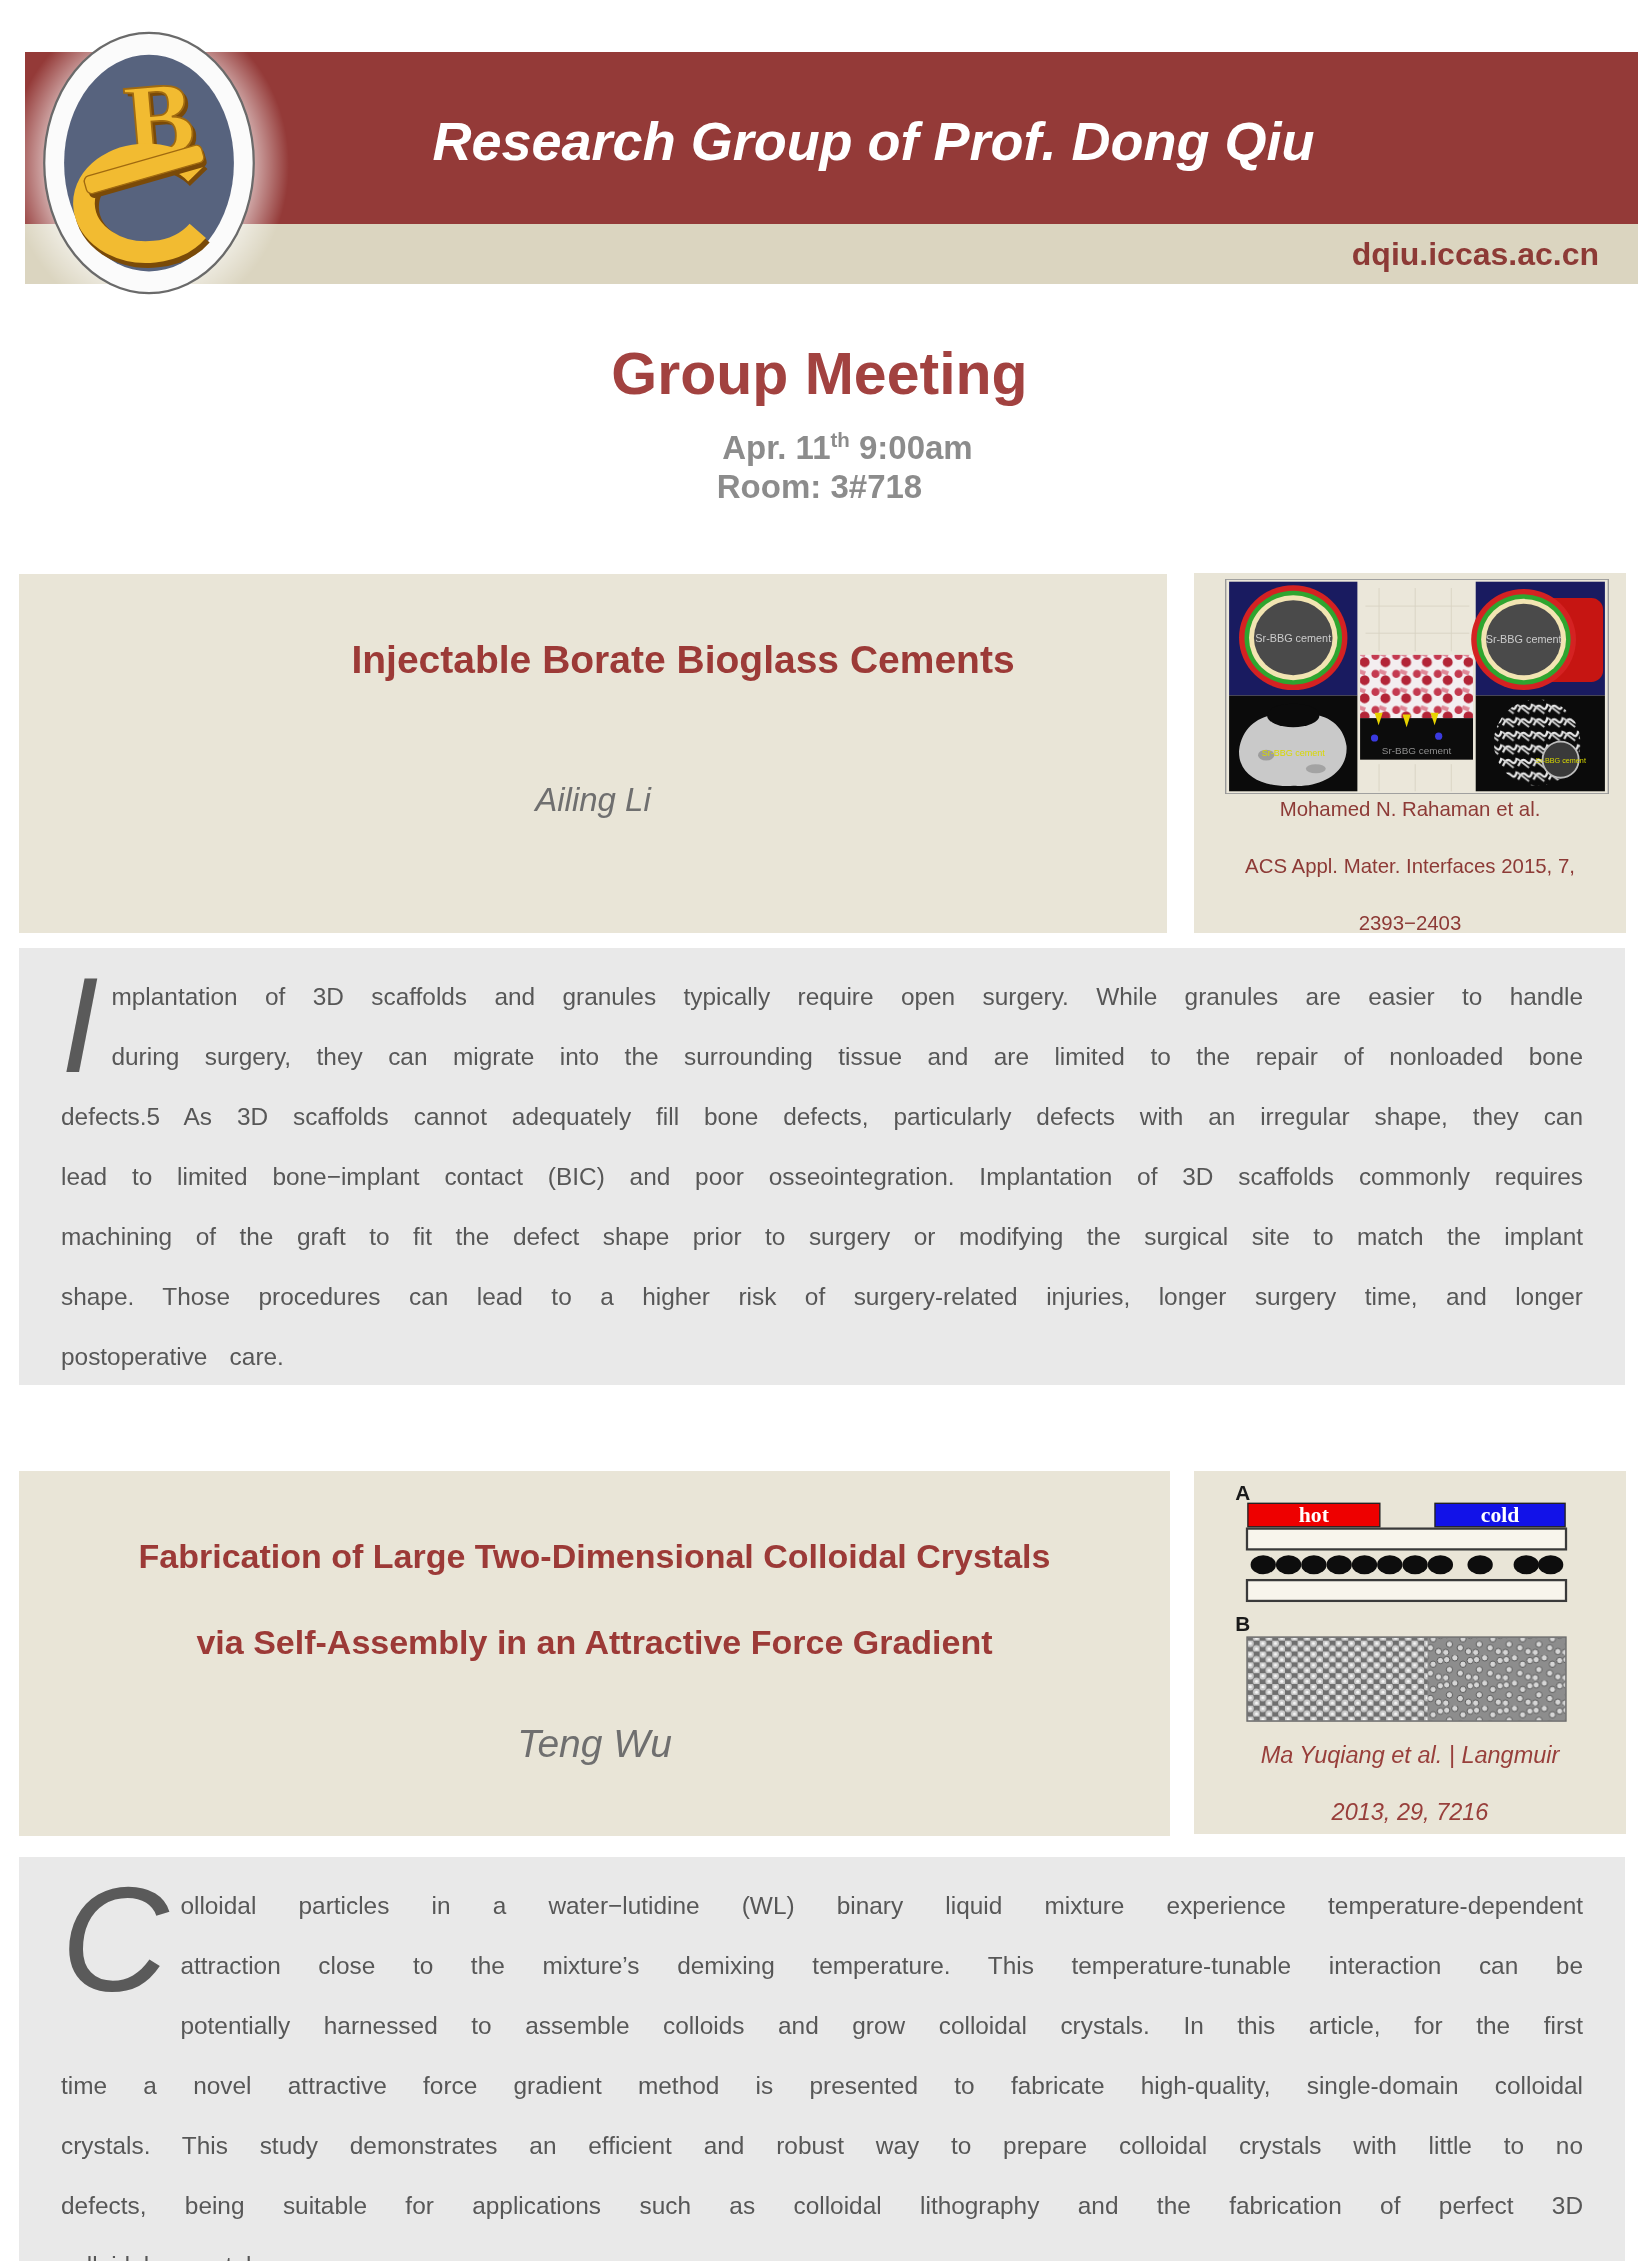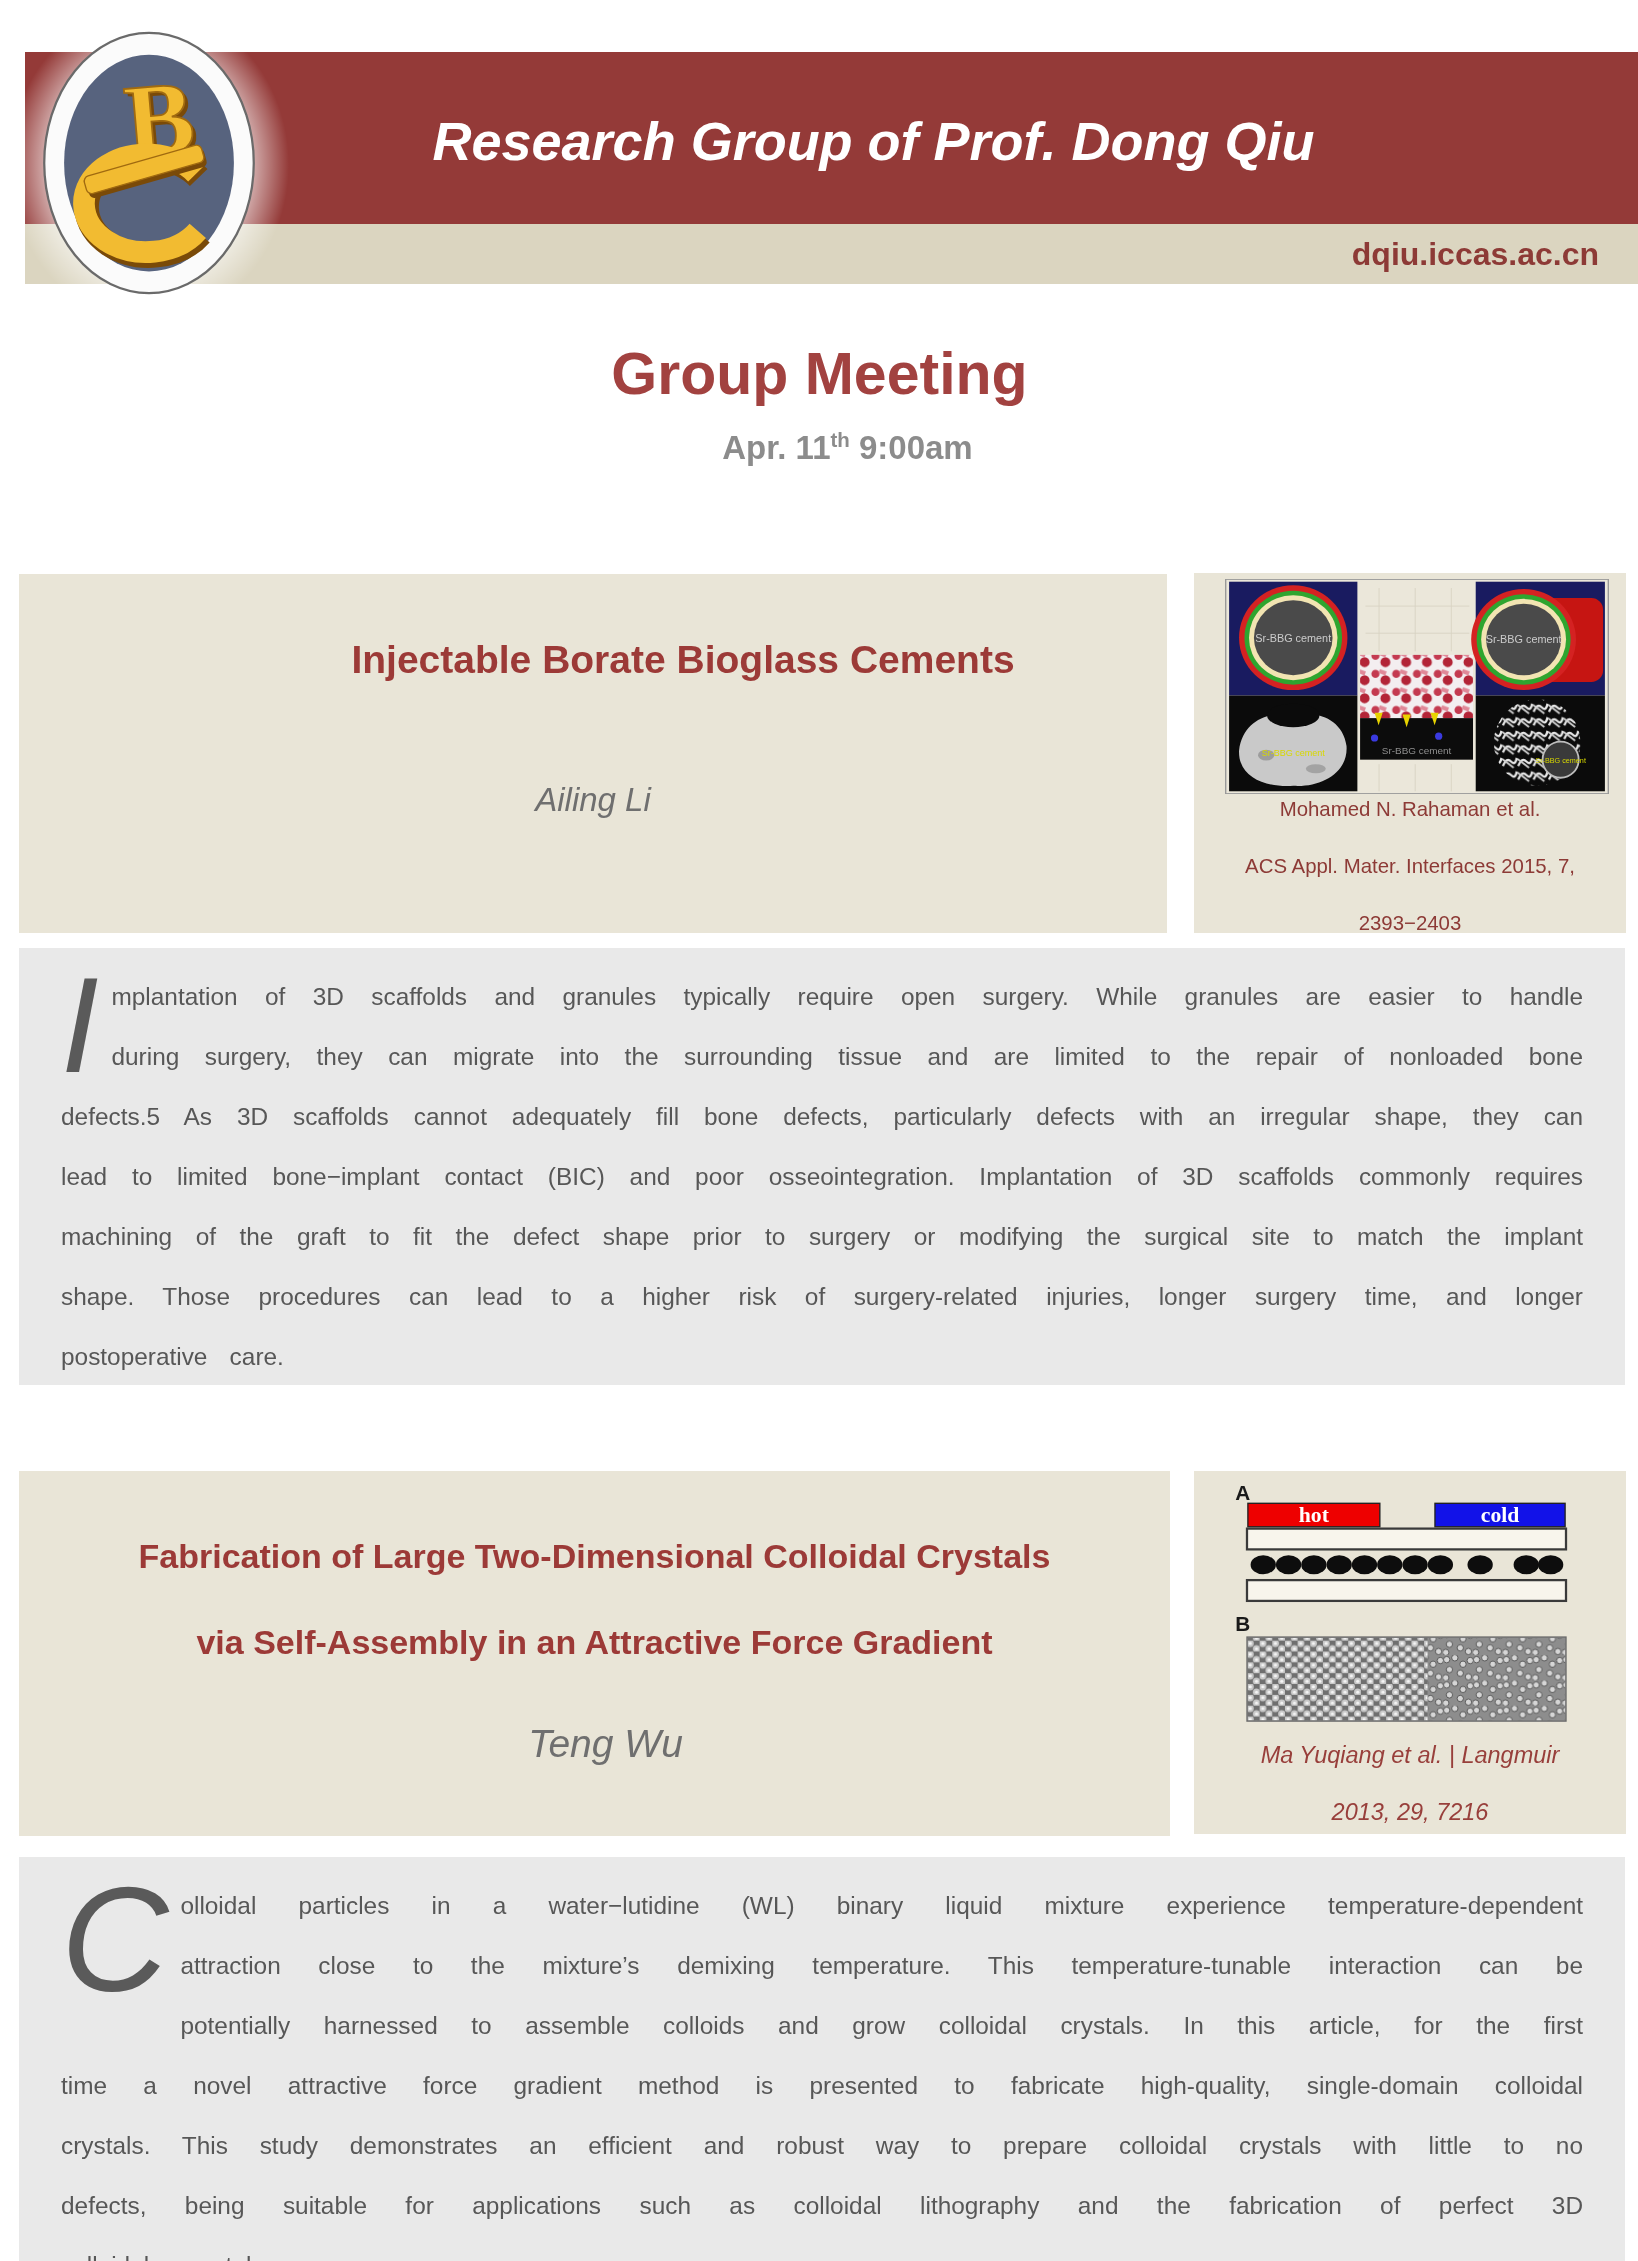--- a/index.html
+++ b/index.html
@@ -44,21 +44,21 @@
             box-sizing:border-box;padding:19px 42px 0 42px;}
   .s1-abstract{left:19px;top:948px;width:1606px;height:437px;word-spacing:15.4px;}
   .dropcap{float:left;font-style:italic;color:#5a5a5a;font-weight:normal;
            font-size:136px;line-height:113px;margin:1.8px 12.7px 0 0;}
   .dropcap-c{font-size:149px;line-height:122px;margin:2.7px 11.8px 0 0;}
 
   .s2-title-box{left:19px;top:1471px;width:1151px;height:365px;}
   .s2-title{left:19px;top:1513px;width:1151px;text-align:center;color:#9c3a37;
             font-size:34px;font-weight:bold;line-height:86px;}
   .s2-speaker{left:19px;top:1719px;width:1151px;text-align:center;color:#6f6f6f;
-              font-size:39px;font-style:italic;line-height:50px;padding-left:11px;}
+              font-size:39px;font-style:italic;line-height:50px;}
   .s2-image-box{left:1194px;top:1471px;width:432px;height:363px;}
   .s2-diagram{left:1234px;top:1478px;width:345px;height:244px;}
   .s2-cite{left:1194px;top:1727px;width:432px;text-align:center;color:#983f3b;
            font-size:23.5px;font-style:italic;line-height:57px;}
   .s2-abstract{left:19px;top:1857px;width:1606px;height:420px;word-spacing:25px;}
 </style>
 </head>
 <body>
 
 <div class="page">
@@ -86,20 +86,21 @@
         <path d="M 420 392 A 138 108 0 1 0 424 518" fill="none" stroke="#7a4a08" stroke-width="54"></path>
         <path d="M 414 384 A 138 108 0 1 0 418 510" fill="none" stroke="#f2bb31" stroke-width="48"></path>
         <rect x="170" y="362" width="270" height="42" rx="12" fill="#7a4a08" transform="rotate(-16 305 383)"></rect>
         <rect x="164" y="354" width="270" height="40" rx="12" fill="#f2bb31" stroke="#a06a10" stroke-width="3" transform="rotate(-16 299 374)"></rect>
       </g>
     </svg>
   </div>
 
   <div class="abs gm-title">Group Meeting</div>
   <div class="abs gm-date"><span>Apr. 11</span><sup>th</sup><span> 9:00am</span></div>
+  <div class="abs gm-room">Room: 3#718</div>
 
   <div class="abs box-beige s1-title-box"></div>
   <div class="abs s1-title">Injectable Borate Bioglass Cements</div>
   <div class="abs s1-speaker">Ailing Li</div>
 
   <div class="abs box-beige s1-image-box"></div>
   <div class="abs s1-montage">
     <svg width="384" height="215" viewBox="0 0 848 476">
       <defs>
         <pattern id="histo" width="46" height="40" patternUnits="userSpaceOnUse">

